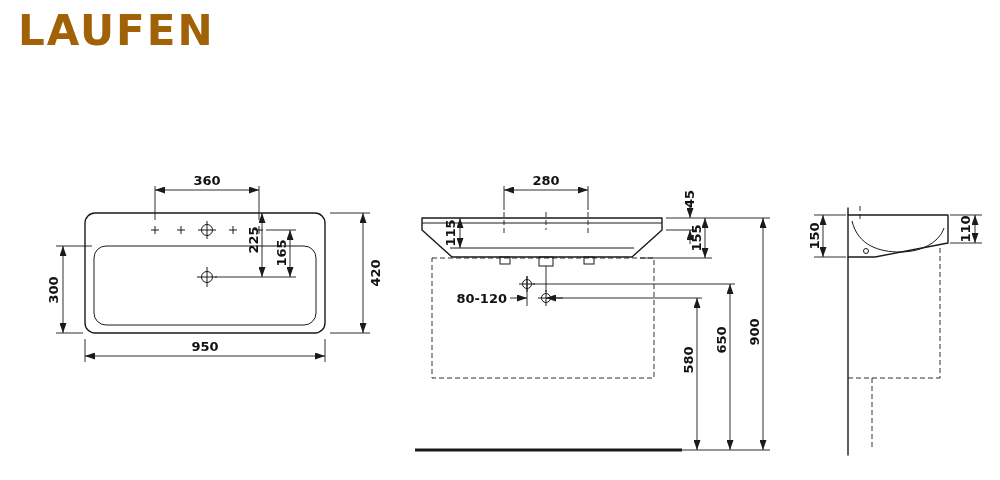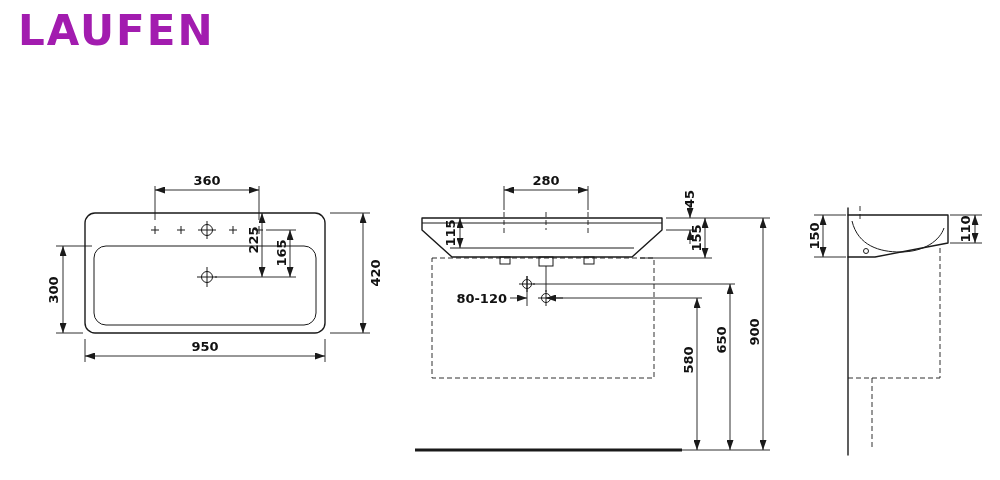--- a/index.html
+++ b/index.html
@@ -1,19 +1,19 @@
 <!DOCTYPE html>
 <html><head>
 <meta charset="utf-8">
 <style>
   html,body{margin:0;padding:0;background:#fff;}
   .page{position:relative;width:1000px;height:480px;background:#ffffff;overflow:hidden;
         font-family:"DejaVu Sans", sans-serif;}
   .logo{position:absolute;left:18px;top:6px;font-size:42px;font-weight:700;
-        letter-spacing:2px;color:#a21caf;}
+        letter-spacing:2px;color:#a16207;}
   svg{position:absolute;left:0;top:0;}
   .obj{stroke:#1a1a1a;stroke-width:1.4;fill:none;stroke-linejoin:round;stroke-linecap:round;}
   .med{stroke:#1a1a1a;stroke-width:1;fill:none;}
   .dim{stroke:#1a1a1a;stroke-width:0.9;fill:none;}
   .dash{stroke:#1a1a1a;stroke-width:0.9;fill:none;stroke-dasharray:5 3;}
   .thick{stroke:#1a1a1a;stroke-width:3;fill:none;}
   .dimtxt{font:700 13px "DejaVu Sans", sans-serif;fill:#111;}
 </style>
 </head>
 <body>

